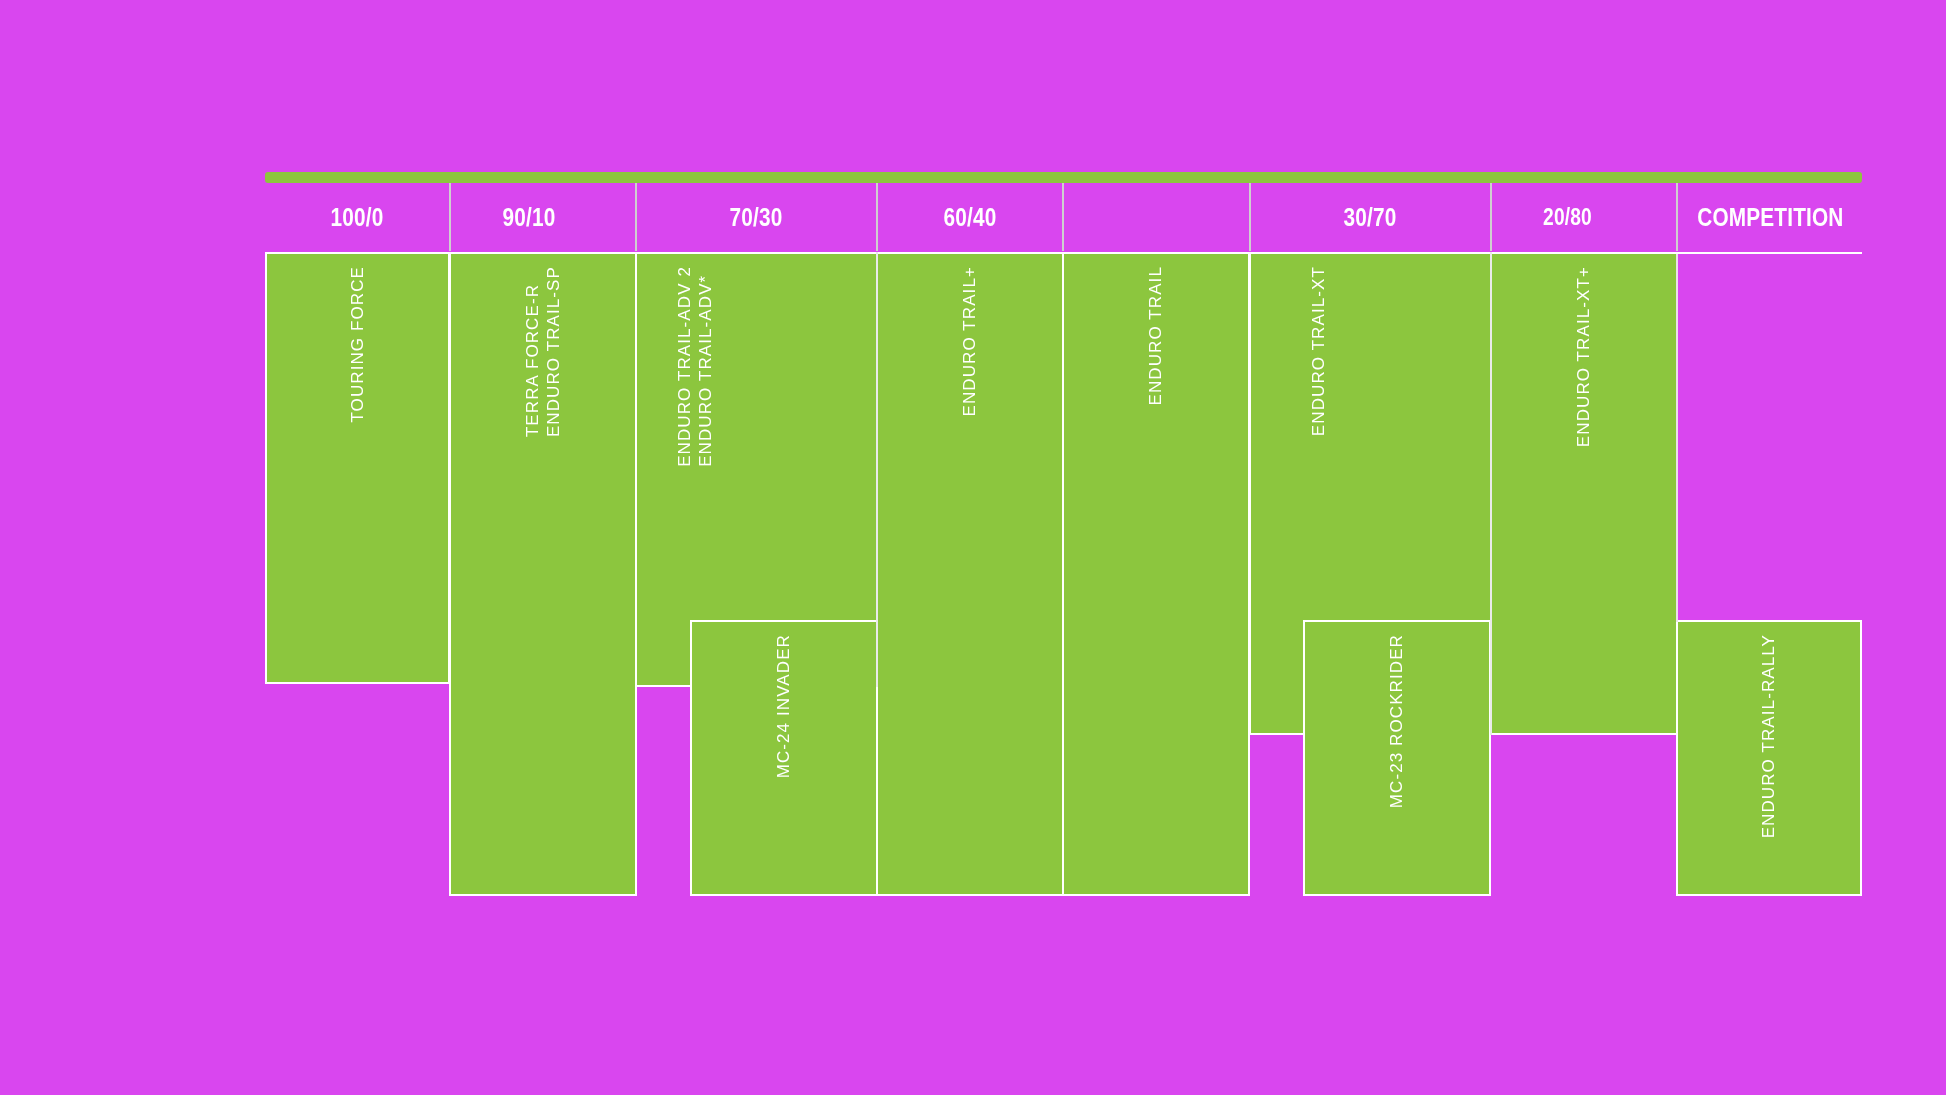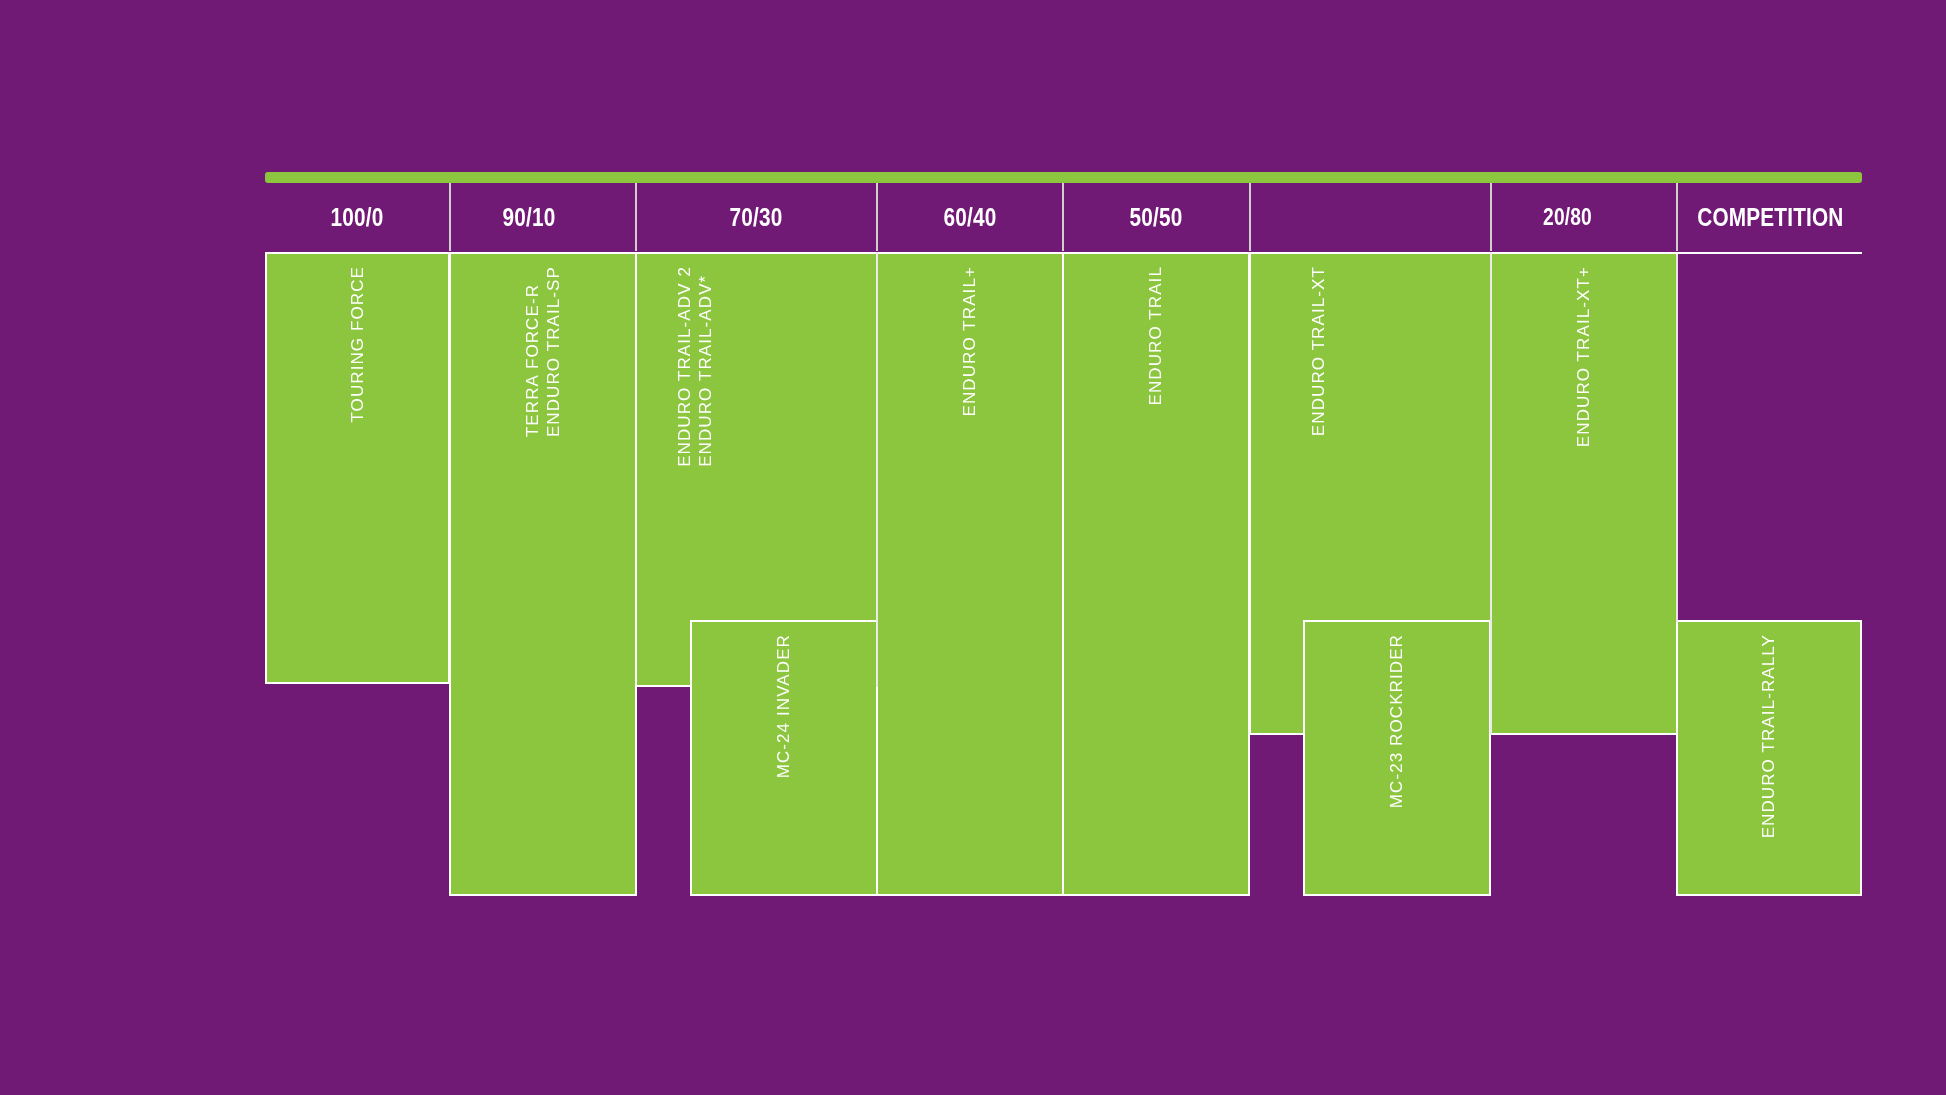--- a/index.html
+++ b/index.html
@@ -1,17 +1,17 @@
 <!DOCTYPE html>
 <html><head>
 <meta charset="utf-8">
 <style>
   html,body{margin:0;padding:0;background:#000;}
   body{width:1946px;height:1095px;font-family:"Liberation Sans",sans-serif;overflow:hidden;}
-  #stage{position:relative;width:1946px;height:1095px;background:#701a75;}
+  #stage{position:relative;width:1946px;height:1095px;background:#d946ef;}
 
   
   .accent-rule{position:absolute;background:#8CC63E;border-radius:3px;}
   .hdr-cell{position:absolute;display:flex;align-items:center;justify-content:center;
             color:#fff;font-weight:700;font-stretch:condensed;letter-spacing:.2px;
             font-family:"Liberation Sans Narrow","Liberation Sans",sans-serif;}
   .hdr-cell span{transform:scaleX(.80);transform-origin:center;display:inline-block;white-space:nowrap;}
   .hdr-sep{position:absolute;width:2px;background:#cfcfcf;}
 
   
@@ -46,22 +46,22 @@
   </div>
   <div class="hdr-cell" style="left:451px;top:183px;width:156px;height:68px;font-size:26px;">
     <span>90/10</span>
   </div>
   <div class="hdr-cell" style="left:637px;top:183px;width:239px;height:68px;font-size:26px;">
     <span>70/30</span>
   </div>
   <div class="hdr-cell" style="left:878px;top:183px;width:184px;height:68px;font-size:26px;border-radius:10px;">
     <span>60/40</span>
   </div>
-  <div class="hdr-cell" style="left:1064px;top:183px;width:185px;height:68px;font-size:26px;">
-    <span>50/50</span>
+  <div class="hdr-cell" style="left:1251px;top:183px;width:239px;height:68px;font-size:26px;">
+    <span>30/70</span>
   </div>
   <div class="hdr-cell" style="left:1492px;top:183px;width:152px;height:68px;font-size:24px;">
     <span>20/80</span>
   </div>
   <div class="hdr-cell" style="left:1678px;top:183px;width:184px;height:68px;font-size:26px;align-items:center;">
     <span>COMPETITION</span>
   </div>
 
   <div class="bar" style="left:265px;top:252px;width:185px;height:432px;">
     <div class="bar-labels">

